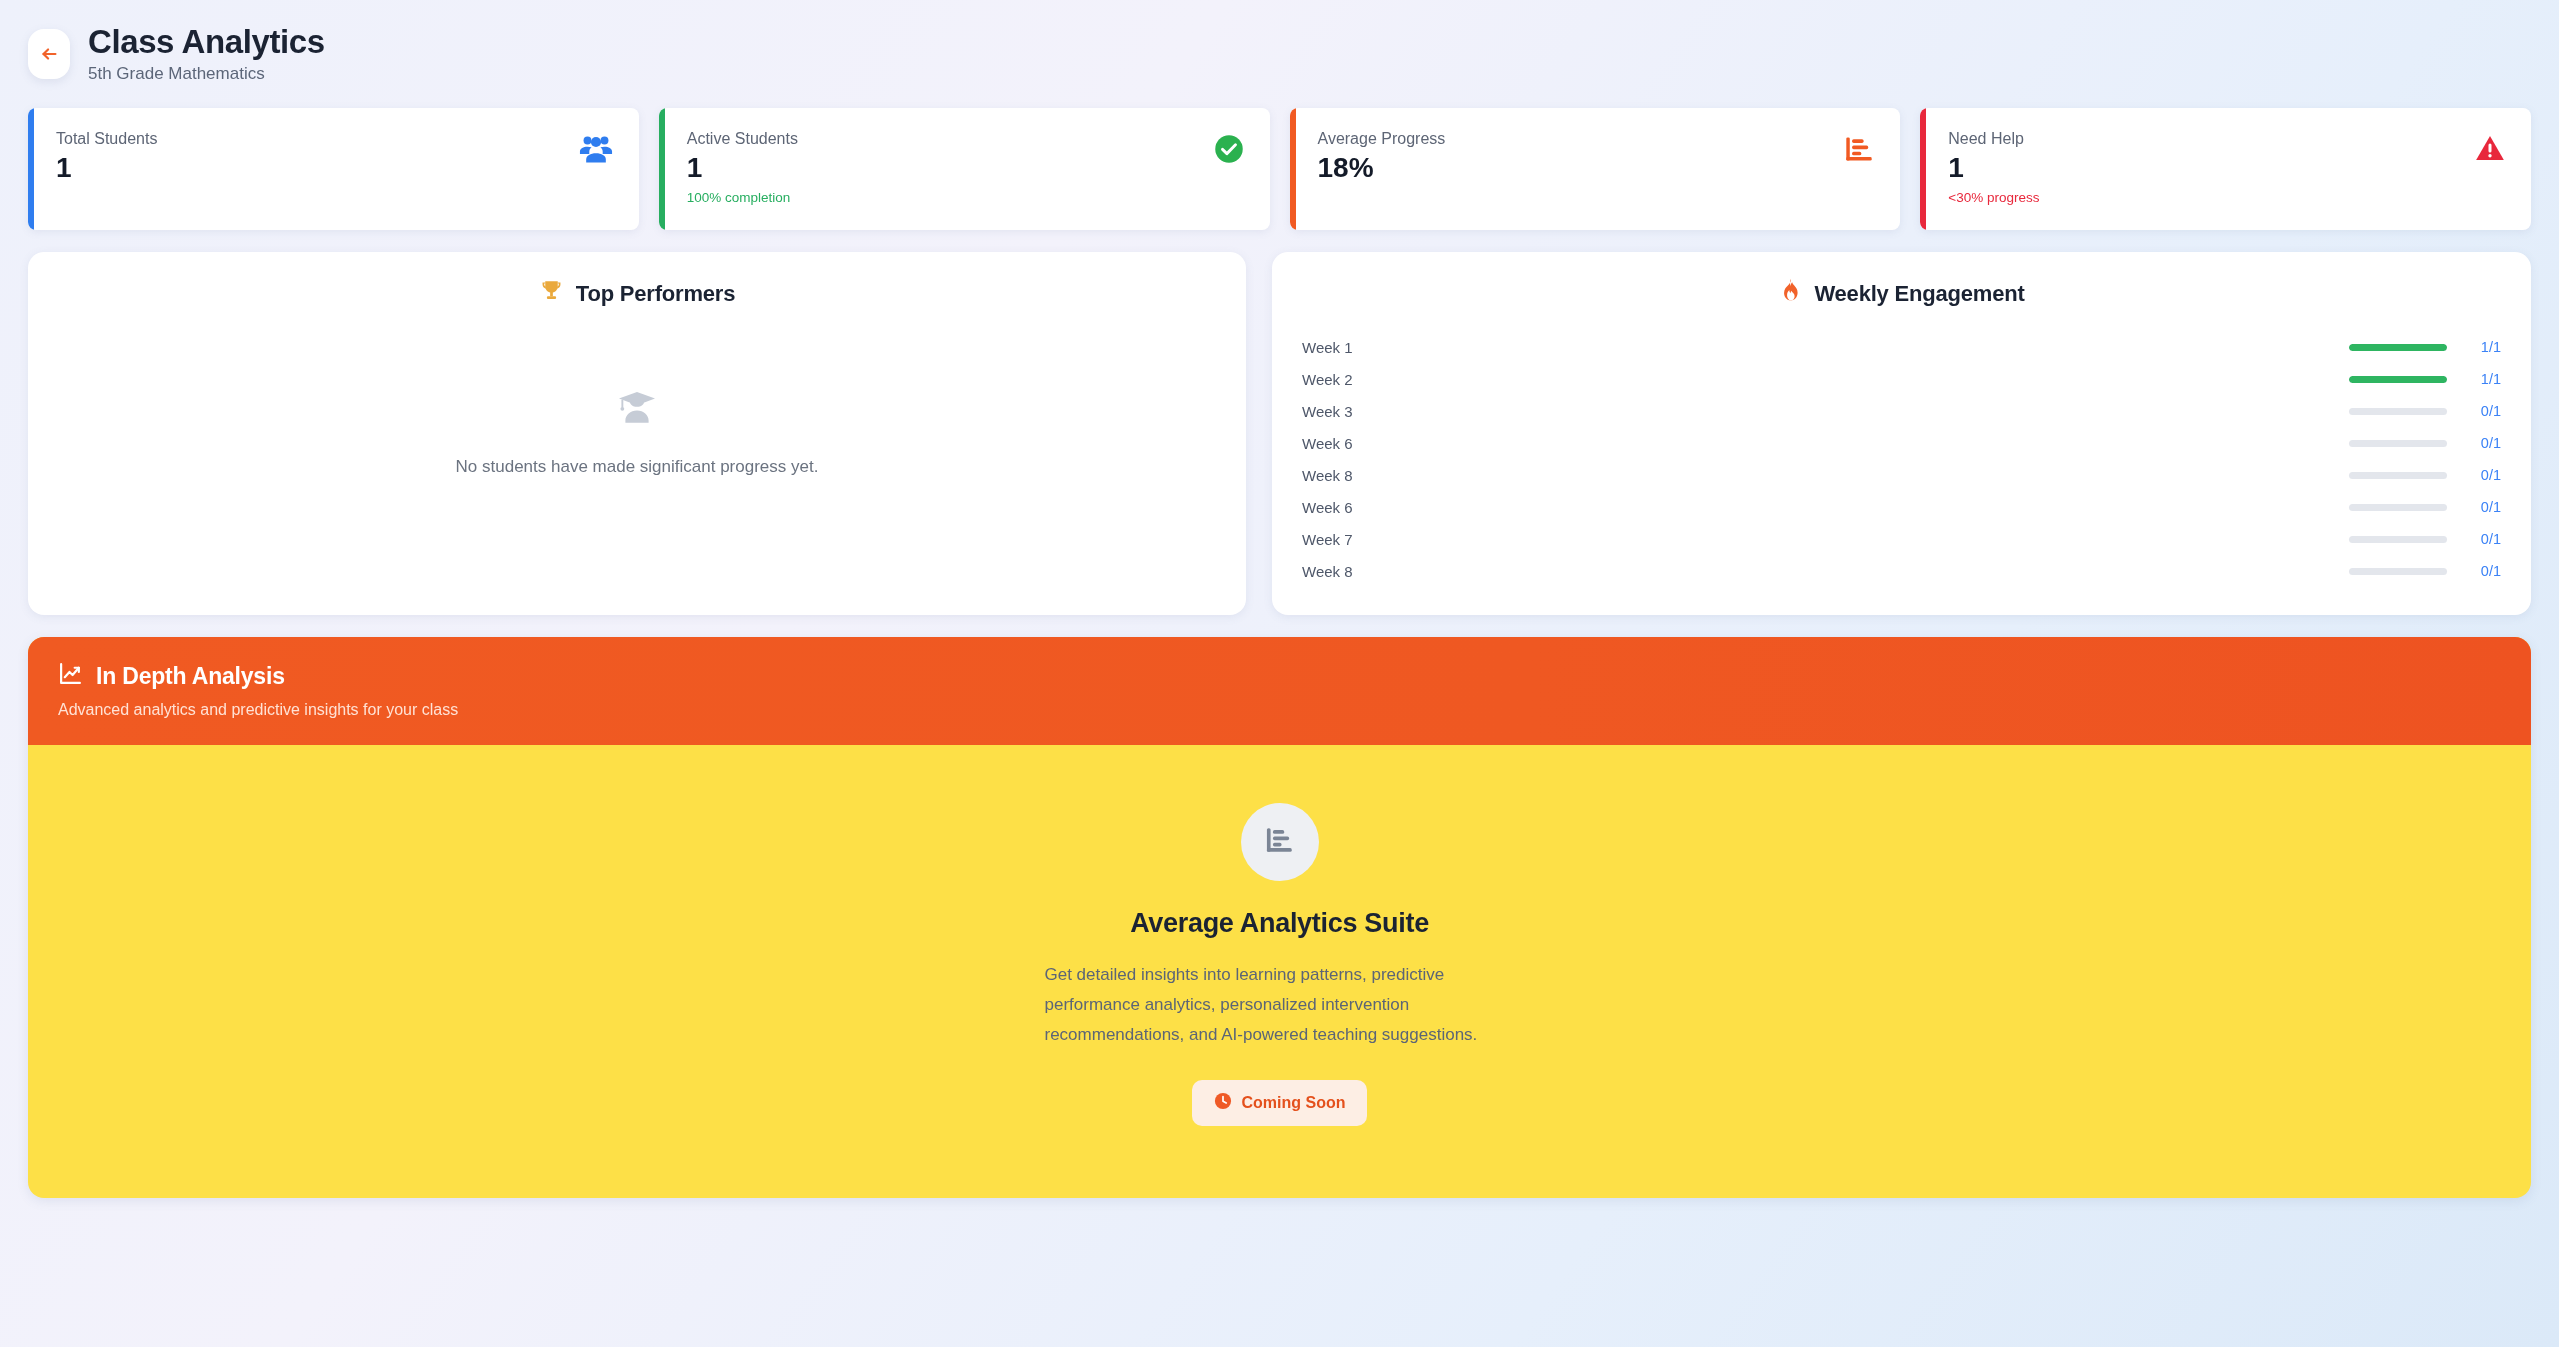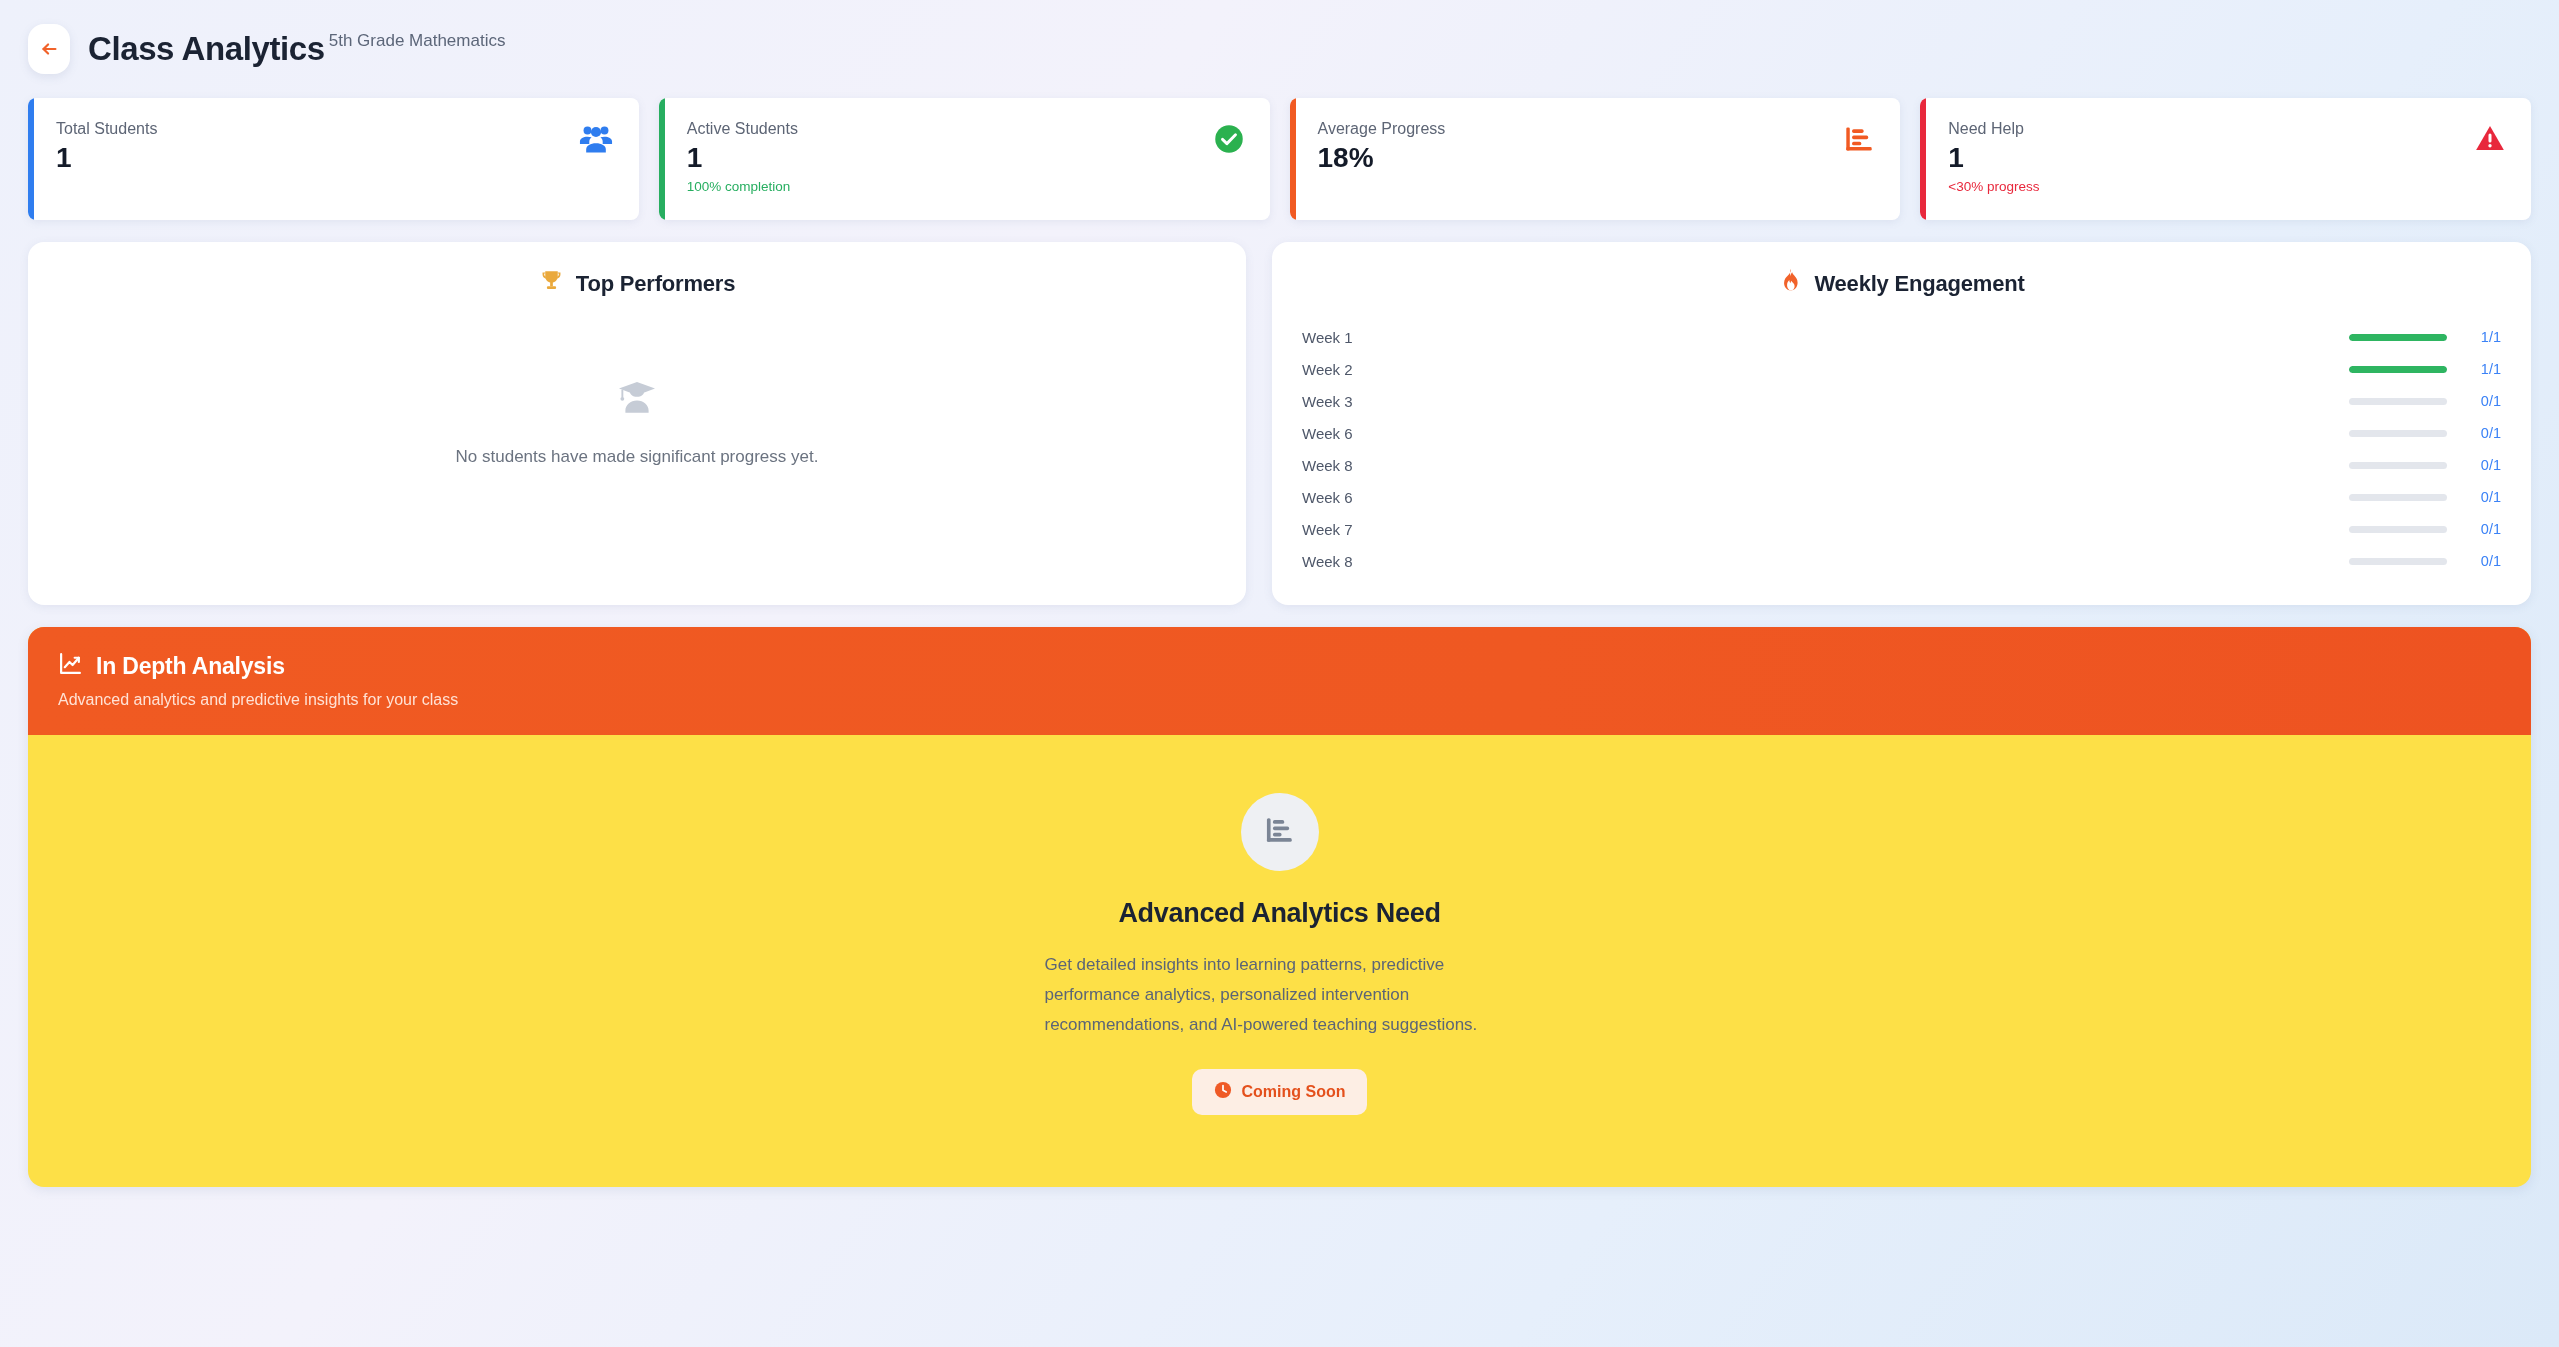--- a/index.html
+++ b/index.html
@@ -13,21 +13,21 @@
 
   
   .header { display: flex; align-items: center; gap: 18px; padding: 24px 0 0 28px; }
   .back-btn {
     width: 42px; height: 50px; border-radius: 16px; background: #ffffff;
     display: flex; align-items: center; justify-content: center;
     box-shadow: 0 3px 10px rgba(90,110,150,.13); border: none; cursor: pointer;
     flex: 0 0 auto;
   }
   .back-btn svg { display:block; }
-  .header-text { display: flex; flex-direction: row; gap: 4px; }
+  .header-text { display: flex; flex-direction: column; gap: 4px; }
   .page-title { font-size: 33px; font-weight: 700; color: #1b2333; letter-spacing: -0.4px; line-height: 1.1; }
   .page-subtitle { font-size: 17px; color: #5c6679; font-weight: 400; }
 
   
   .stats-row { display: flex; gap: 20px; padding: 24px 28px 0 28px; }
   .stat-card {
     position: relative; flex: 1 1 0; background: #fff; border-radius: 8px;
     min-height: 122px; padding: 22px 26px 20px 28px;
     box-shadow: 0 2px 8px rgba(85,105,150,.10);
     display: flex; align-items: flex-start; justify-content: space-between;
@@ -312,21 +312,21 @@
         <span>
           <svg width="34" height="34" viewBox="0 0 26 26" fill="#7b8595">
             <rect x="3" y="4" width="2.8" height="18" rx="1.2"></rect>
             <rect x="3" y="19.2" width="19" height="2.8" rx="1.2"></rect>
             <rect x="7.6" y="5.4" width="8.6" height="2.9" rx="1.3"></rect>
             <rect x="7.6" y="10.3" width="12.4" height="2.9" rx="1.3"></rect>
             <rect x="7.6" y="15.1" width="6.6" height="2.9" rx="1.3"></rect>
           </svg>
         </span>
       </div>
-      <div class="analysis-title">Advanced Analytics Need</div>
+      <div class="analysis-title">Average Analytics Suite</div>
       <div class="analysis-desc">Get detailed insights into learning patterns, predictive performance analytics, personalized intervention recommendations, and AI-powered teaching suggestions.</div>
       <button class="coming-soon">
         <span>
           <svg width="18" height="18" viewBox="0 0 20 20">
             <circle cx="10" cy="10" r="9" fill="#ef5a26"></circle>
             <polyline points="10,5 10,10.3 13.6,12.2" fill="none" stroke="#fff" stroke-width="1.9" stroke-linecap="round" stroke-linejoin="round"></polyline>
           </svg>
         </span>
         <span>Coming Soon</span>
       </button>

